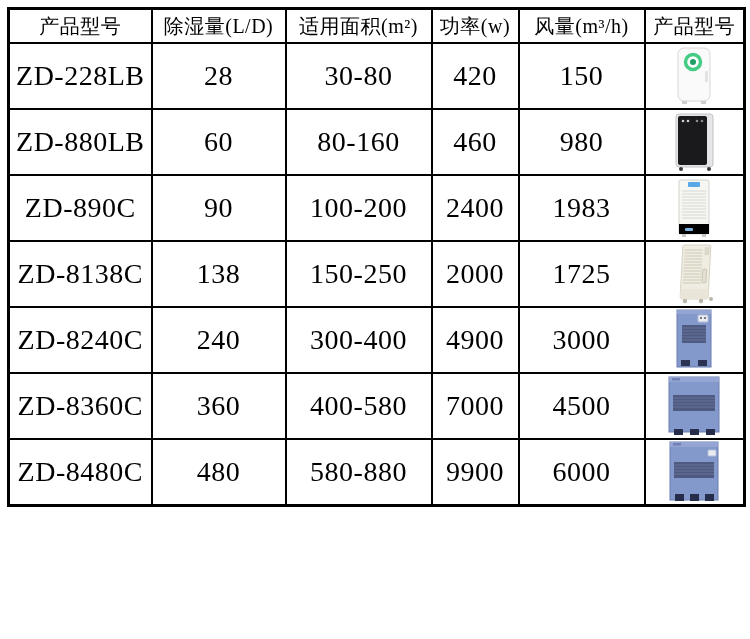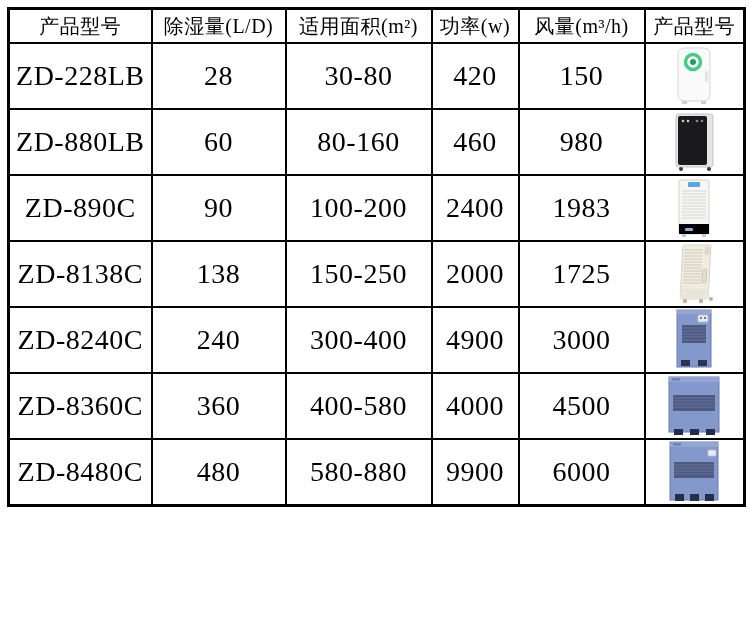--- a/index.html
+++ b/index.html
@@ -186,21 +186,21 @@
             <rect x="25" y="52" width="9" height="6" fill="#2d3453"></rect>
           </svg>
         </div>
           </td>
       </tr>
 
       <tr>
         <td class="cell">ZD-8360C</td>
         <td class="cell">360</td>
         <td class="cell">400-580</td>
-        <td class="cell">4000</td>
+        <td class="cell">7000</td>
         <td class="cell">4500</td>
         <td class="imgcell">
             <div class="imgwrap">
           <svg width="56" height="62" viewBox="0 0 56 62">
             <rect x="3" y="2" width="50" height="55" fill="#8398cb" stroke="#6a7cb0"></rect>
             <rect x="3" y="2" width="50" height="5" fill="#94a5d4"></rect>
             <rect x="6" y="3" width="8" height="2.5" fill="#6f81b4"></rect>
             <rect x="7" y="20" width="42" height="16" fill="#4e5a80"></rect>
             <g stroke="#66729a" stroke-width="1">
               <line x1="7" y1="23" x2="49" y2="23"></line>

